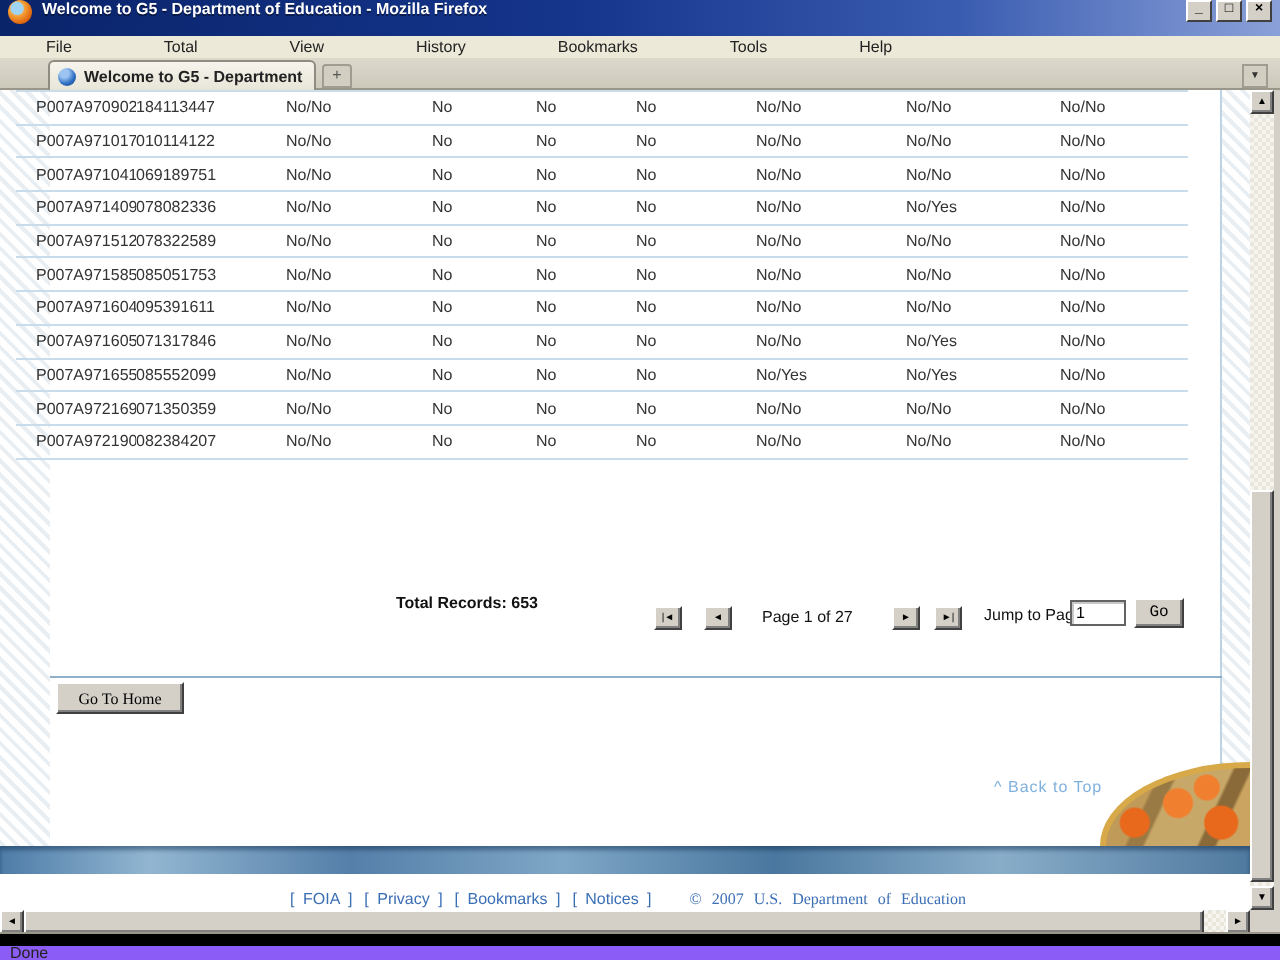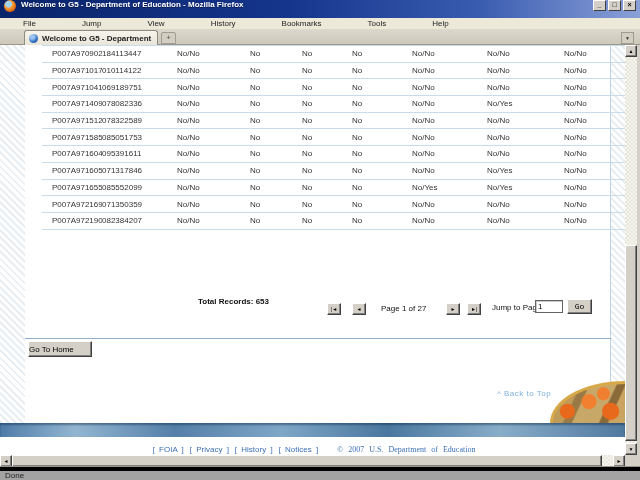--- a/index.html
+++ b/index.html
@@ -39,21 +39,21 @@
   .tabdrop-btn { position:absolute; right:6px; top:3px; width:13px; height:12px;
     background:#d2cec2; border:1px solid #a09c90; font-size:5px; line-height:11px; text-align:center; color:#333; }
 
   
   .viewport { position:absolute; left:0; top:45px; width:625px; height:410px; background:#fff; overflow:hidden;
     background-image:repeating-linear-gradient(45deg,#ffffff 0 3px,#e9eef3 3px 5px); }
   .content-panel { position:absolute; left:25px; top:0; width:586px; height:378px; background:#fff;
     border-right:1px solid #bcd4e6; }
 
   
-  table.grid { position:absolute; left:42px; top:0; width:586px; border-collapse:collapse; table-layout:fixed; }
+  table.grid { position:absolute; left:8px; top:0; width:586px; border-collapse:collapse; table-layout:fixed; }
   table.grid td { height:16.7px; font-size:8px; color:#333; vertical-align:middle;
     white-space:nowrap; overflow:hidden; }
   table.grid tr { border-bottom:1px solid #c9dcec; }
   table.grid tr:first-child { border-top:1px solid #c9dcec; }
   table.grid td:first-child { padding-left:10px; }
 
   
   .pg-label { position:absolute; font-size:8px; color:#111; }
   .pg-bold { font-weight:bold; }
   .pg-btn { position:absolute; width:14px; height:12px; background:#d4d0c8; border:1px solid;
@@ -63,22 +63,22 @@
     border:1px solid #636363; box-shadow:inset 1px 1px 0 #c8c8c8; font-size:8px; padding:0 2px;
     font-family:"Liberation Sans", sans-serif; }
   .go-btn { position:absolute; left:567px; top:254px; width:25px; height:15px; background:#d4d0c8;
     border:1px solid; border-color:#fff #404040 #404040 #fff; box-shadow:inset -1px -1px 0 #808080;
     font-size:8px; text-align:center; line-height:12px; padding:0;
     font-family:Liberation Mono, monospace; }
 
   .hr-line { position:absolute; left:25px; top:293px; width:586px; height:1px; background:#8fb0c8; }
   .home-btn { position:absolute; left:28px; top:296px; width:64px; height:16px; background:#d4d0c8;
     border:1px solid; border-color:#fff #404040 #404040 #fff; box-shadow:inset -1px -1px 0 #808080;
-    font-size:8px; text-align:left; line-height:13px; padding:0;
-    font-family:Liberation Sans, sans-serif; }
+    font-size:8px; text-align:center; line-height:13px; padding:0;
+    font-family:Liberation Serif, serif; }
 
   .back-top { position:absolute; left:497px; top:344px; font-size:8px; color:#7fb0dd; letter-spacing:.5px; }
 
   
   .chairs { position:absolute; left:550px; top:336px; width:75px; height:42px;
     border-top-left-radius:100% 100%; background:#d8a948; overflow:hidden; }
   .chairs-inner { position:absolute; left:3px; top:3px; right:0; bottom:0;
     border-top-left-radius:100% 100%;
     background:
       radial-gradient(circle at 20% 70%, #e8681c 0 7px, transparent 8px),
@@ -105,42 +105,42 @@
   .scroll-btn { position:absolute; width:12px; height:12px; background:#d4d0c8; border:1px solid;
     border-color:#fff #404040 #404040 #fff; box-shadow:inset -1px -1px 0 #808080;
     font-size:5px; line-height:10px; text-align:center; color:#000; }
   .v-thumb { position:absolute; left:0; top:200px; width:12px; height:196px; background:#d4d0c8;
     border:1px solid; border-color:#fff #404040 #404040 #fff; box-shadow:inset -1px -1px 0 #808080; }
   .h-thumb { position:absolute; left:12px; top:0; width:590px; height:12px; background:#d4d0c8;
     border:1px solid; border-color:#fff #404040 #404040 #fff; box-shadow:inset -1px -1px 0 #808080; }
   .corner { position:absolute; left:625px; top:455px; width:15px; height:12px; background:#d4d0c8; }
 
   
-  .statusbar { position:absolute; left:0; top:467px; width:640px; height:13px; background:#a3a3a3;
-    border-top:4px solid #000000; box-shadow:0 -1px 0 #9a968a; display:flex; align-items:center; }
+  .statusbar { position:absolute; left:0; top:467px; width:640px; height:13px; background:#8b5cf6;
+    border-top:6px solid #000000; box-shadow:0 -1px 0 #9a968a; display:flex; align-items:center; }
   .status-text { font-size:8px; color:#222; margin-left:5px; }
 </style>
 </head>
 <body>
 
 <div class="window">
 
   <div class="titlebar">
     <div class="ff-icon"></div>
     <div class="title-text">Welcome to G5 - Department of Education - Mozilla Firefox</div>
     <div class="win-controls">
       <div class="win-btn">_</div>
       <div class="win-btn">□</div>
       <div class="win-btn">×</div>
     </div>
   </div>
 
   <div class="menubar">
     <span class="menu-item">File</span>
-    <span class="menu-item">Jump</span>
+    <span class="menu-item">Total</span>
     <span class="menu-item">View</span>
     <span class="menu-item">History</span>
     <span class="menu-item">Bookmarks</span>
     <span class="menu-item">Tools</span>
     <span class="menu-item">Help</span>
   </div>
 
   <div class="tabbar">
     <div class="tab">
       <div class="tab-favicon"></div>
@@ -307,21 +307,21 @@
 
     <div class="chairs">
       <div class="chairs-inner"></div>
     </div>
     <div class="band"></div>
     <div class="footer-strip"></div>
 
     <div class="footer-line">
       <a class="footer-link">[ FOIA ]</a>
       <a class="footer-link">[ Privacy ]</a>
-      <a class="footer-link">[ History ]</a>
+      <a class="footer-link">[ Bookmarks ]</a>
       <a class="footer-link">[ Notices ]</a>
       <span class="copyright">© 2007 U.S. Department of Education</span>
     </div>
   </div>
 
   <div class="vscroll">
     <div class="scroll-btn" style="left:0; top:0;">▲</div>
     <div class="v-thumb"></div>
     <div class="scroll-btn" style="left:0; top:398px;">▼</div>
   </div>

